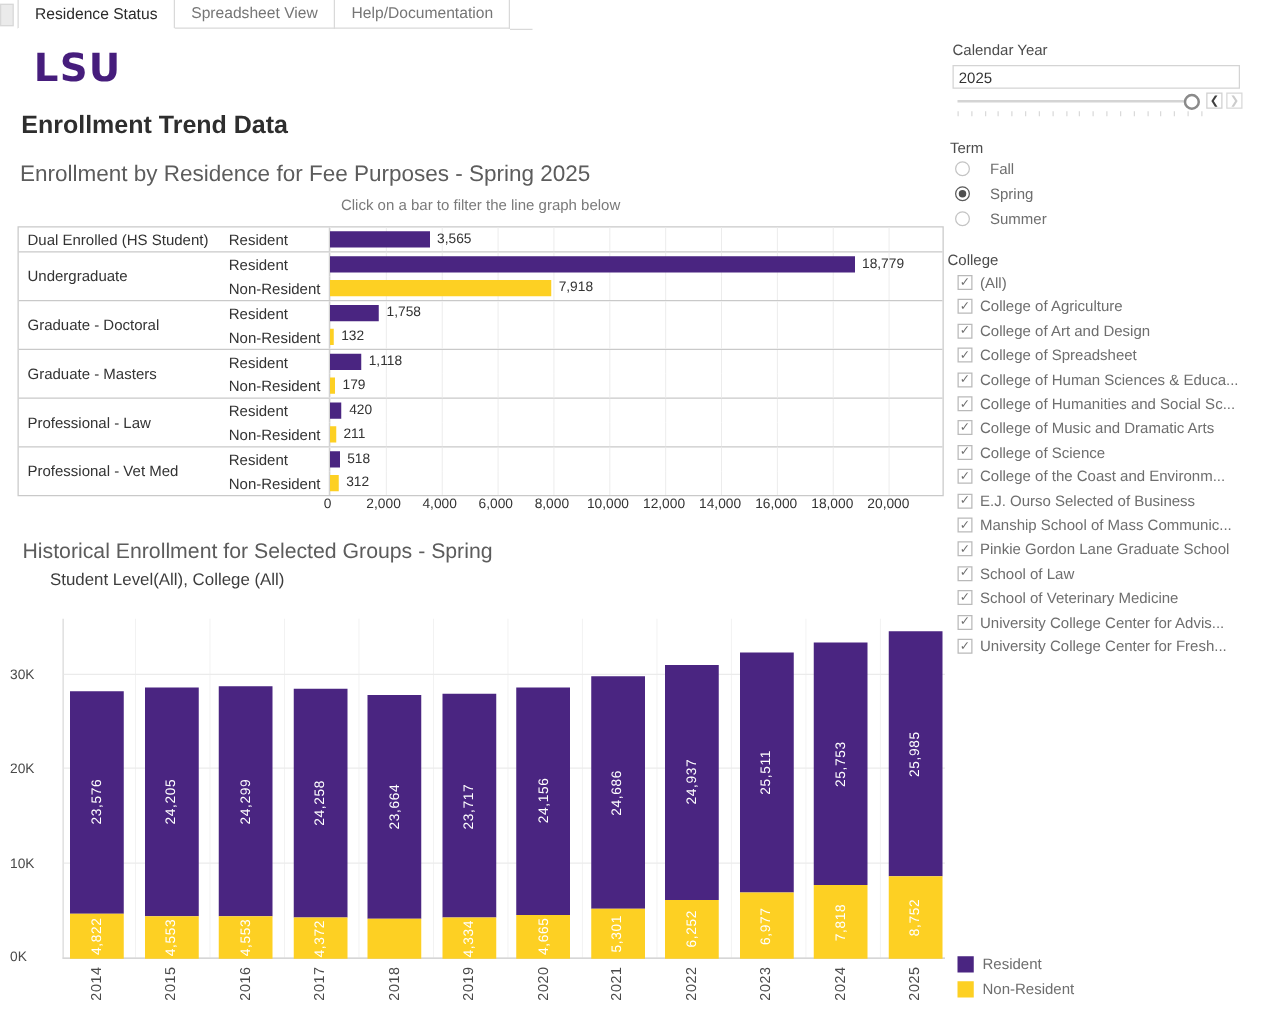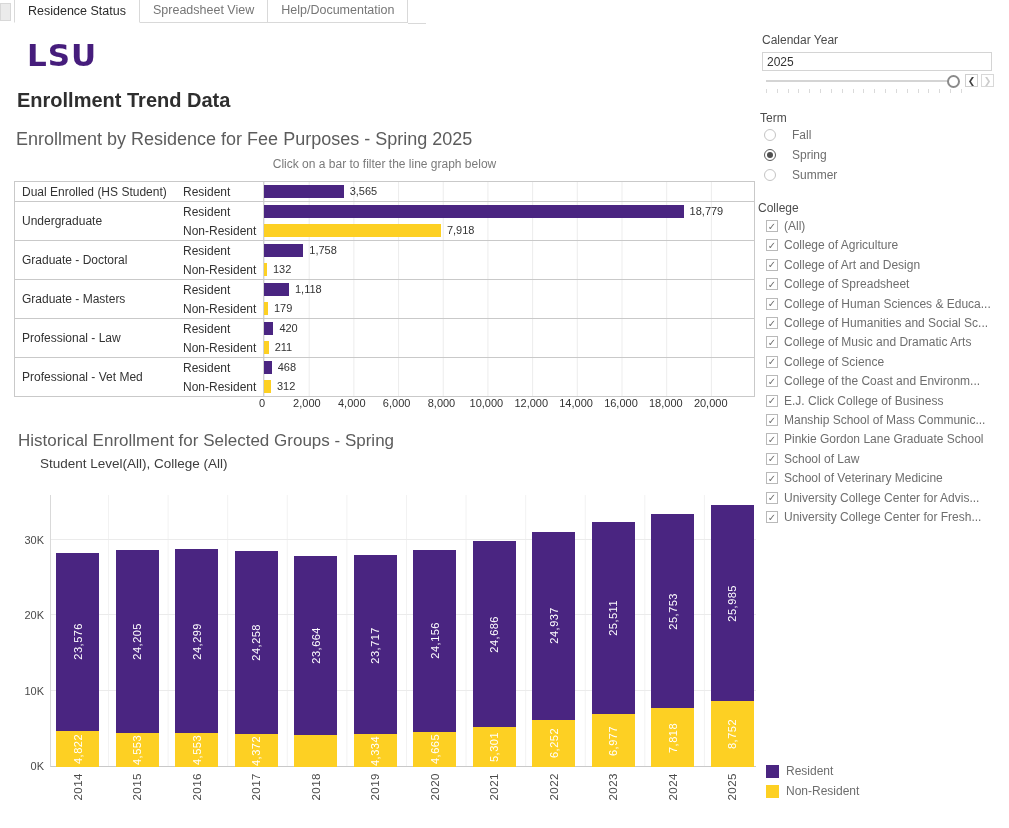--- a/index.html
+++ b/index.html
@@ -40,21 +40,21 @@
   .c1-tick{position:absolute;transform:translateX(-50%);font-size:11px;color:#333;white-space:nowrap;top:0;}
   
   .c2-title{position:absolute;left:18px;top:408px;font-size:17px;font-weight:400;color:#5c5c5c;}
   .c2-sub{position:absolute;left:40px;top:433px;font-size:13.5px;color:#3d3d3d;}
   .c2-plot{position:absolute;left:50px;top:472px;width:706px;height:272px;
       border-left:1px solid #d9d9d9;border-bottom:1px solid #c9c9c9;box-sizing:border-box;
       background-image:linear-gradient(to right,#f2f2f2 1px,transparent 1px);
       background-size:59.6px 100%;background-position:-2.6px 0;}
   .c2-grid{position:absolute;left:0;width:100%;height:1px;background:#ebebeb;}
   .c2-ylabels{position:absolute;left:8px;top:472px;width:36px;height:272px;}
-  .c2-ylab{position:absolute;right:0;width:36px;text-align:right;font-size:11px;color:#4a4a4a;}
+  .c2-ylab{position:absolute;right:0;width:36px;font-size:11px;color:#4a4a4a;}
   .c2-bars{position:absolute;left:50px;top:472px;width:706px;height:272px;display:flex;
       align-items:flex-end;padding-left:6px;gap:16.5px;box-sizing:border-box;}
   .c2-bar{width:43px;display:flex;flex-direction:column;flex:none;}
   .seg{position:relative;width:100%;}
   .seg-label{position:absolute;left:0;top:0;right:0;bottom:0;display:flex;align-items:center;justify-content:center;overflow:hidden;}
   .rot{writing-mode:vertical-rl;transform:rotate(180deg);color:#fff;font-size:11px;letter-spacing:.5px;white-space:nowrap;}
   .c2-xlabels{position:absolute;left:50px;top:750px;width:706px;display:flex;padding-left:6px;gap:16.5px;box-sizing:border-box;}
   .c2-xlab{width:43px;display:flex;justify-content:center;flex:none;}
   .c2-xlab .rot{color:#4a4a4a;font-size:11.5px;letter-spacing:.5px;}
   
@@ -189,21 +189,21 @@
           </div>
         </div>
       </div>
       <div class="c1-group">
         <div class="c1-glabel">Professional - Vet Med</div>
         <div class="c1-rows">
           <div class="c1-row">
             <div class="c1-rlabel">Resident</div>
             <div class="c1-bararea">
               <div class="c1-bar" style="width: 1.5732%; background: rgb(74, 37, 129);"></div>
-              <div class="c1-val" style="left: 1.5732%;">468</div>
+              <div class="c1-val" style="left: 1.5732%;">518</div>
             </div>
           </div>
           <div class="c1-row">
             <div class="c1-rlabel">Non-Resident</div>
             <div class="c1-bararea">
               <div class="c1-bar" style="width: 1.42272%; background: rgb(253, 208, 35);"></div>
               <div class="c1-val" style="left: 1.42272%;">312</div>
             </div>
           </div>
         </div>
@@ -498,21 +498,21 @@
       <div class="chk-row" style="top: 330.8px;">
         <span class="chk">✓</span>
         <span>College of Science</span>
       </div>
       <div class="chk-row" style="top: 350.2px;">
         <span class="chk">✓</span>
         <span>College of the Coast and Environm...</span>
       </div>
       <div class="chk-row" style="top: 369.6px;">
         <span class="chk">✓</span>
-        <span>E.J. Click College of Business</span>
+        <span>E.J. Ourso Selected of Business</span>
       </div>
       <div class="chk-row" style="top: 389px;">
         <span class="chk">✓</span>
         <span>Manship School of Mass Communic...</span>
       </div>
       <div class="chk-row" style="top: 408.4px;">
         <span class="chk">✓</span>
         <span>Pinkie Gordon Lane Graduate School</span>
       </div>
       <div class="chk-row" style="top: 427.8px;">

